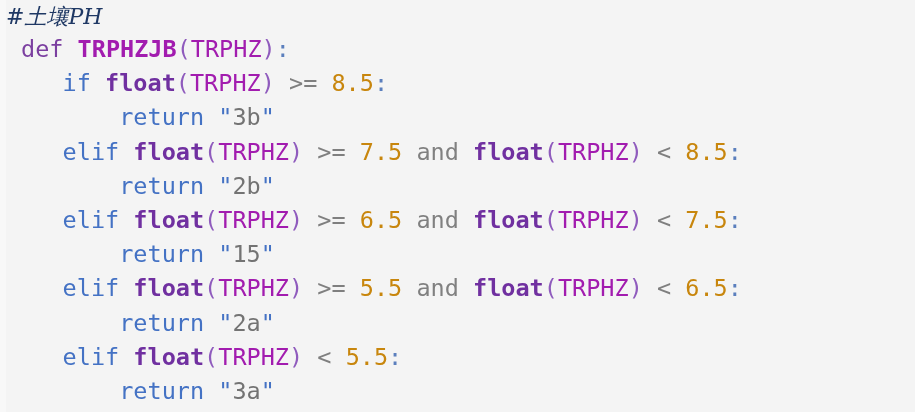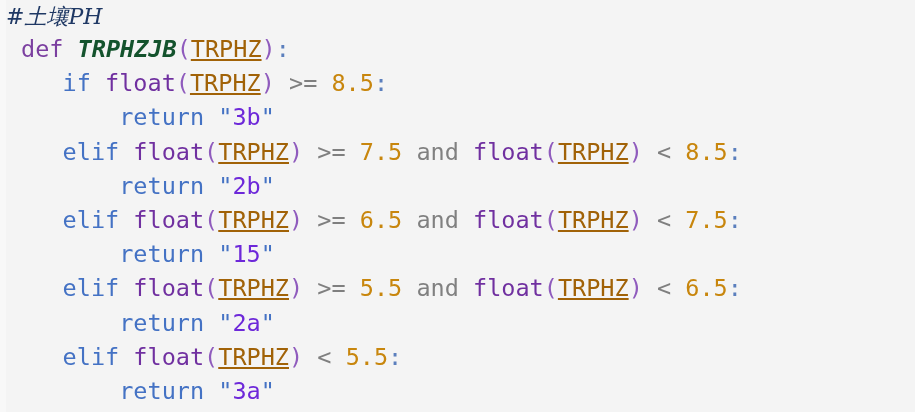--- a/index.html
+++ b/index.html
@@ -43,31 +43,31 @@
   .code-line:first-child {
     height: 32px;
     line-height: 33px;
   }
   .tok {
     white-space: pre;
   }
   
   .t-comment   { color: #1f3864; font-style: italic; font-family: "DejaVu Serif", "Liberation Serif", serif; font-size: 22px; }
   .t-kw-def    { color: #7b3fa0; margin-left: 15px; }
-  .t-fname     { color: #14532d; font-weight: bold; font-style: italic; }
+  .t-fname     { color: #a21caf; font-weight: bold; }
   .t-kw-flow   { color: #4472c4; text-align: center; }
-  .t-builtin   { color: #7030a0; font-weight: normal; }
+  .t-builtin   { color: #7030a0; font-weight: bold; }
   .t-paren     { color: #8f5bbd; }
-  .t-ident     { color: #a16207; text-decoration: underline; }
+  .t-ident     { color: #a21caf; }
   .t-op        { color: #7f7f7f; }
   .t-num       { color: #c8860d; margin-top: 36px; }
   .t-colon     { color: #5b7fbd; }
   .t-kw-and    { color: #808080; }
   .t-quote     { color: #4472c4; }
-  .t-str       { color: #6d28d9; }
+  .t-str       { color: #737373; }
   .t-plain     { color: #3a3a3a; }
 </style>
 </head>
 <body>
 
 <div id="code-block">
   <div id="gutter-strip"></div>
   <div id="code-lines">
       <div class="code-line"><span class="tok t-comment">#土壤PH</span></div>
       <div class="code-line"><span class="tok t-kw-def">def</span><span class="tok t-plain"> </span><span class="tok t-fname">TRPHZJB</span><span class="tok t-paren">(</span><span class="tok t-ident">TRPHZ</span><span class="tok t-paren">)</span><span class="tok t-colon">:</span></div>

